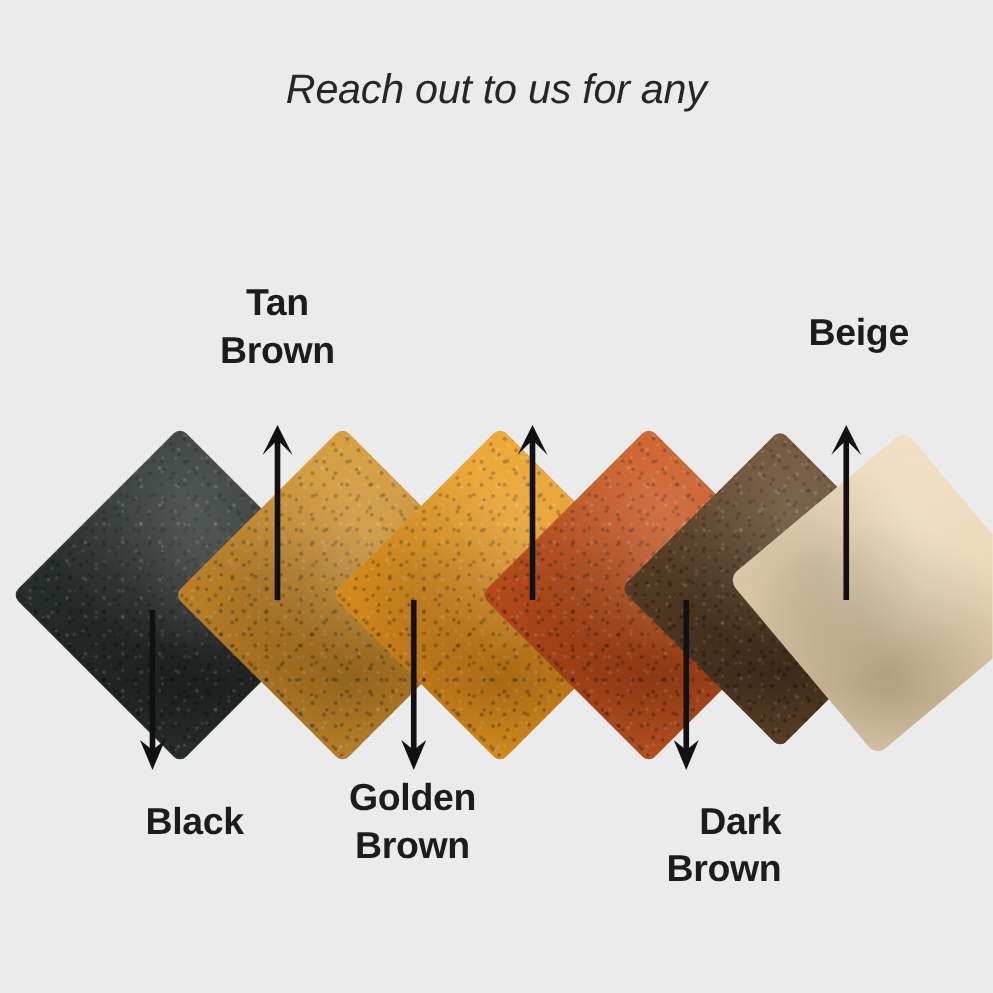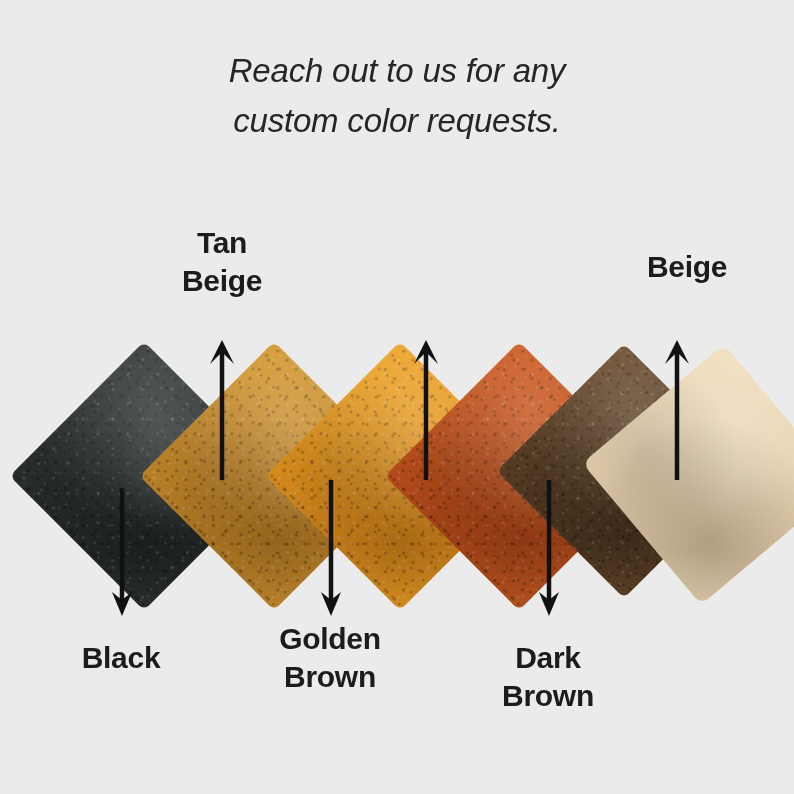--- a/index.html
+++ b/index.html
@@ -65,21 +65,20 @@
     white-space:pre-line;
   }
 </style>
 </head>
 <body>
 
 <div id="stage">
 
   <div class="heading">
     <span class="ln">Reach out to us for any</span>
-    <span class="ln">custom color requests.</span>
   </div>
 
   <div id="swatches">
 
     <div class="sw-wrap" style="left:49px; top:381px; width:190px; height:190px; transform:rotate(45deg); z-index:1;">
       <div class="sw grain" style="background:linear-gradient(137deg,#333a38 0%,#2b3130 42%,#222826 78%,#2c3230 100%);"></div>
     </div>
 
     <div class="sw-wrap" style="left:179px; top:381px; width:190px; height:190px; transform:rotate(45deg); z-index:2;">
       <div class="sw grain" style="background:linear-gradient(135deg,#d4982f 0%,#c5892b 40%,#b67c24 74%,#cd9030 100%);"></div>
@@ -138,26 +137,26 @@
   </div>
 
   <div class="arrow" style="left:663px; top:338px; width:28px; height:142px; z-index:20;">
     <svg width="28" height="142" viewBox="0 0 28 142">
       <line x1="14" y1="10" x2="14" y2="142" stroke="#111111" stroke-width="4.5"></line>
       <path d="M 2 26 L 14 2 L 26 26 L 14 14 Z" fill="#111111"></path>
     </svg>
   </div>
 
   <div class="lbl" style="left:142px; top:224px; width:160px; z-index:30;">Tan
-Beige</div>
+Brown</div>
 
 
   <div class="lbl" style="left:617px; top:248px; width:140px; z-index:30;">Beige</div>
 
-  <div class="lbl" style="left:47px; top:639px; width:148px; z-index:30;">Black</div>
+  <div class="lbl" style="left:47px; top:639px; width:148px; z-index:30;text-align:right;">Black</div>
 
   <div class="lbl" style="left:249px; top:620px; width:162px; z-index:30;">Golden
 Brown</div>
 
-  <div class="lbl" style="left:471px; top:639px; width:154px; z-index:30;">Dark
+  <div class="lbl" style="left:471px; top:639px; width:154px; z-index:30;text-align:right;">Dark
 Brown</div>
 
 </div>
 
 </body></html>

